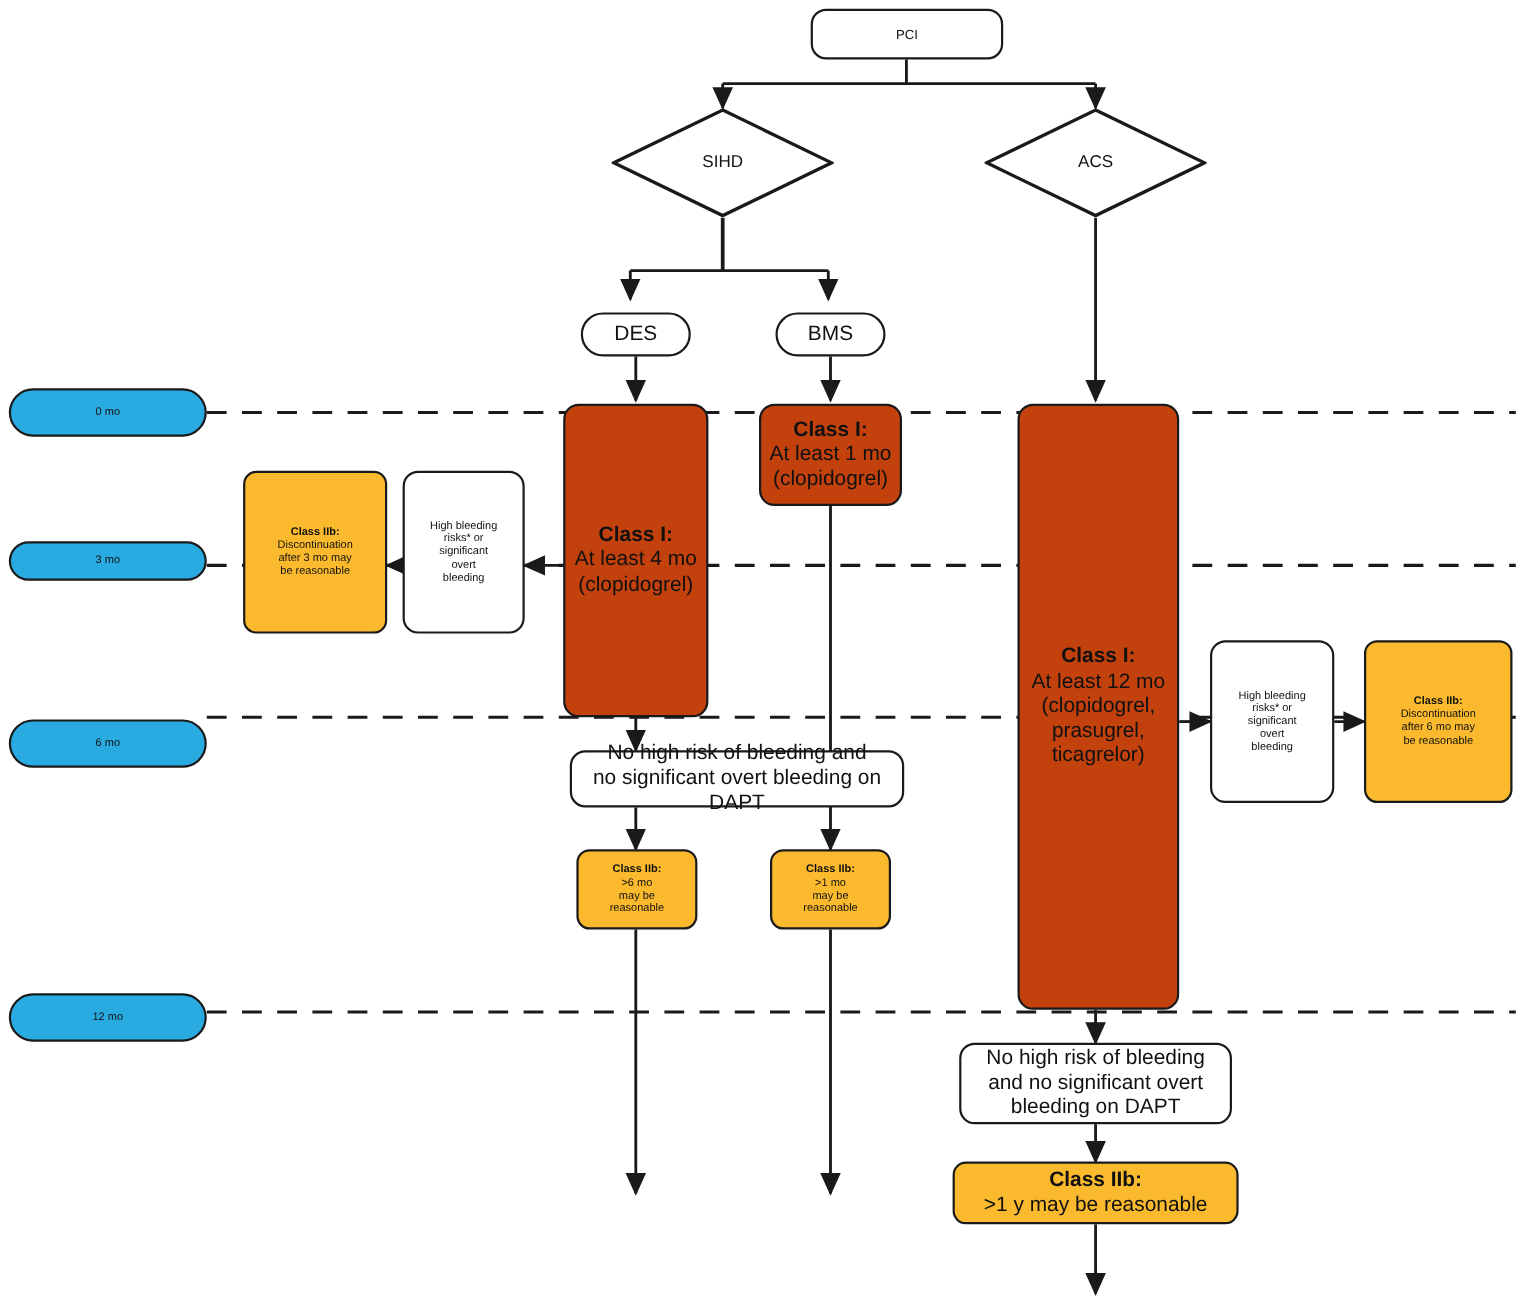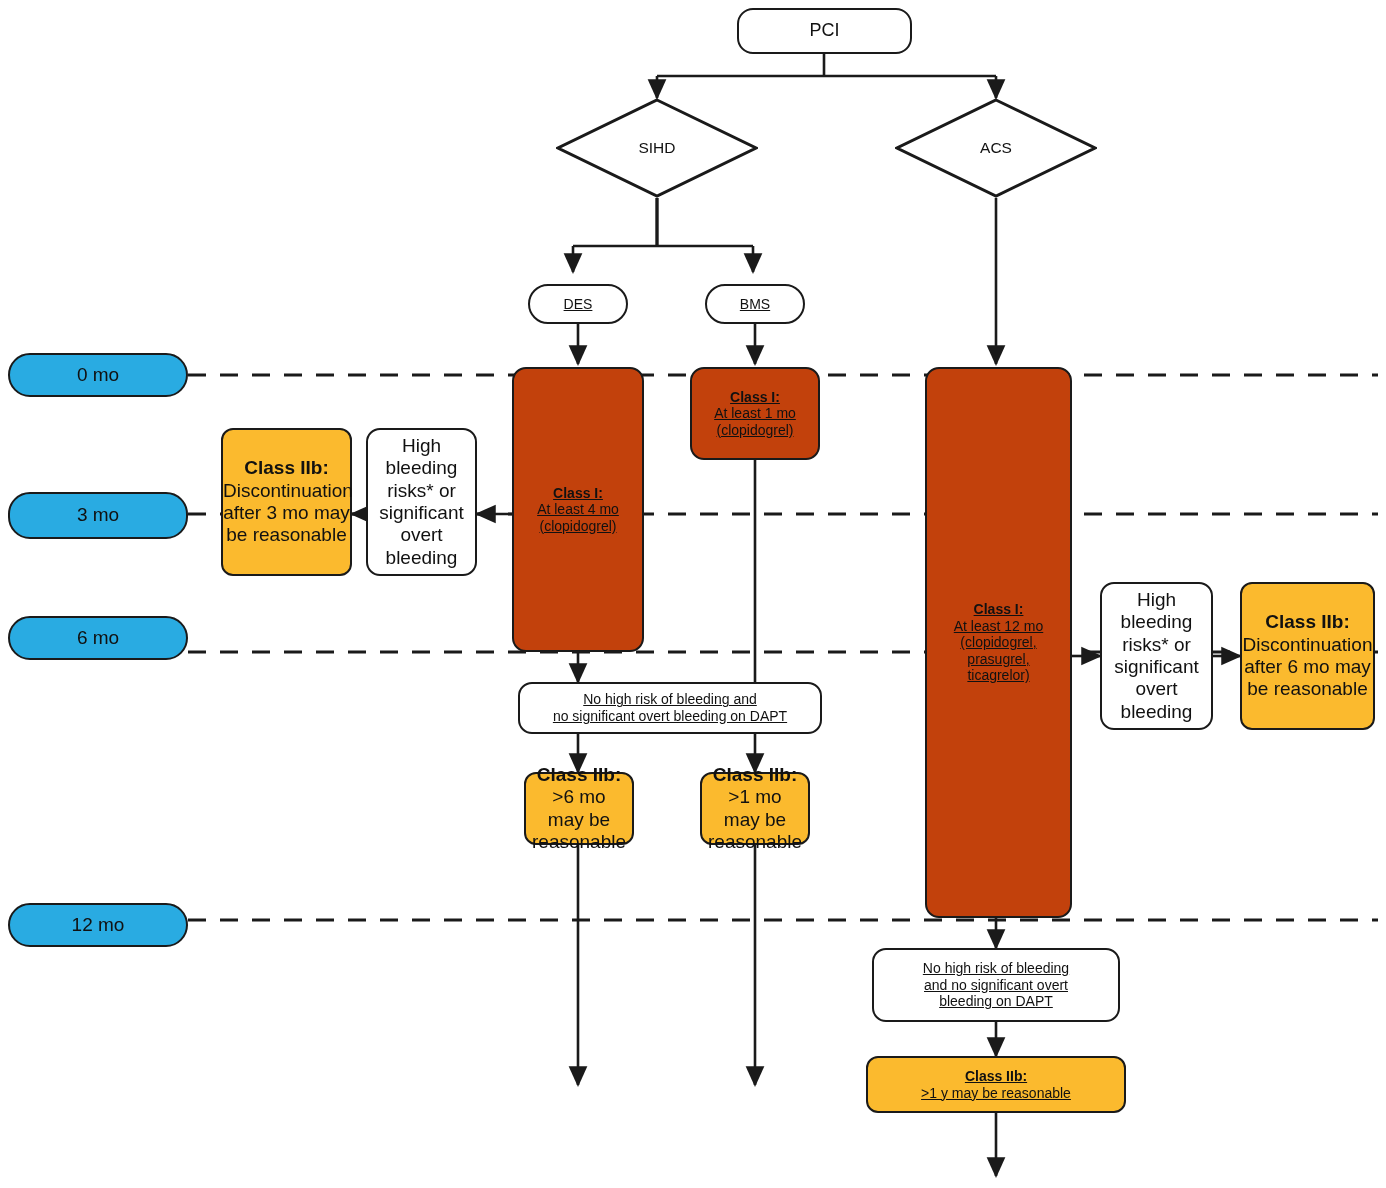--- a/index.html
+++ b/index.html
@@ -11,23 +11,23 @@
         display:flex;align-items:center;justify-content:center;text-align:center;
         line-height:1.18;color:#111;z-index:3;}
   .rounded{border-radius:14px;}
   .pill{border-radius:22px;}
   .white{background:#ffffff;}
   .green{background:#c2410c;}
   .orange{background:#FBBA2E;border-radius:12px;}
   .blue{background:#29ABE2;}
 
   .node .inner{padding:3px 6px;width:100%;}
-  .t14{font-size:19px;}
-  .t15{font-size:14px;text-decoration:underline;}
-  .t16{font-size:18px;border-radius:16px;}
+  .t14{font-size:10px;}
+  .t15{font-size:19px;}
+  .t16{font-size:12px;}
   .bold{font-weight:bold;}
 
   .diamond{position:absolute;z-index:3;}
   .diamond svg{display:block;}
   .diamond .dlabel{position:absolute;left:0;top:0;width:100%;height:100%;
        display:flex;align-items:center;justify-content:center;font-size:15.5px;color:#111;}
 </style>
 </head>
 <body>
 
@@ -112,24 +112,24 @@
     <div class="inner">DES</div>
   </div>
 
   <div class="node pill white t15" style="left:705px;top:284px;width:100px;height:40px;">
     <div class="inner">BMS</div>
   </div>
 
   <div class="node pill blue t14" style="left:8px;top:353px;width:180px;height:44px;">
     <div class="inner">0 mo</div>
   </div>
-  <div class="node pill blue t14" style="left:8px;top:492px;width:180px;height:47px;text-align:center;">
+  <div class="node pill blue t14" style="left:8px;top:492px;width:180px;height:36px;text-align:center;">
     <div class="inner">3 mo</div>
   </div>
-  <div class="node pill blue t14" style="left:8px;top:616px;width:180px;height:44px;justify-content:flex-end;">
+  <div class="node pill blue t14" style="left:8px;top:654px;width:180px;height:44px;justify-content:flex-end;">
     <div class="inner">6 mo</div>
   </div>
   <div class="node pill blue t14" style="left:8px;top:903px;width:180px;height:44px;justify-content:flex-end;">
     <div class="inner">12 mo</div>
   </div>
 
   <div class="node rounded green t15" style="left:512px;top:367px;width:132px;height:285px;">
     <div class="inner">
       <div class="bold">Class I:</div>
       <div>At least 4 mo</div>

